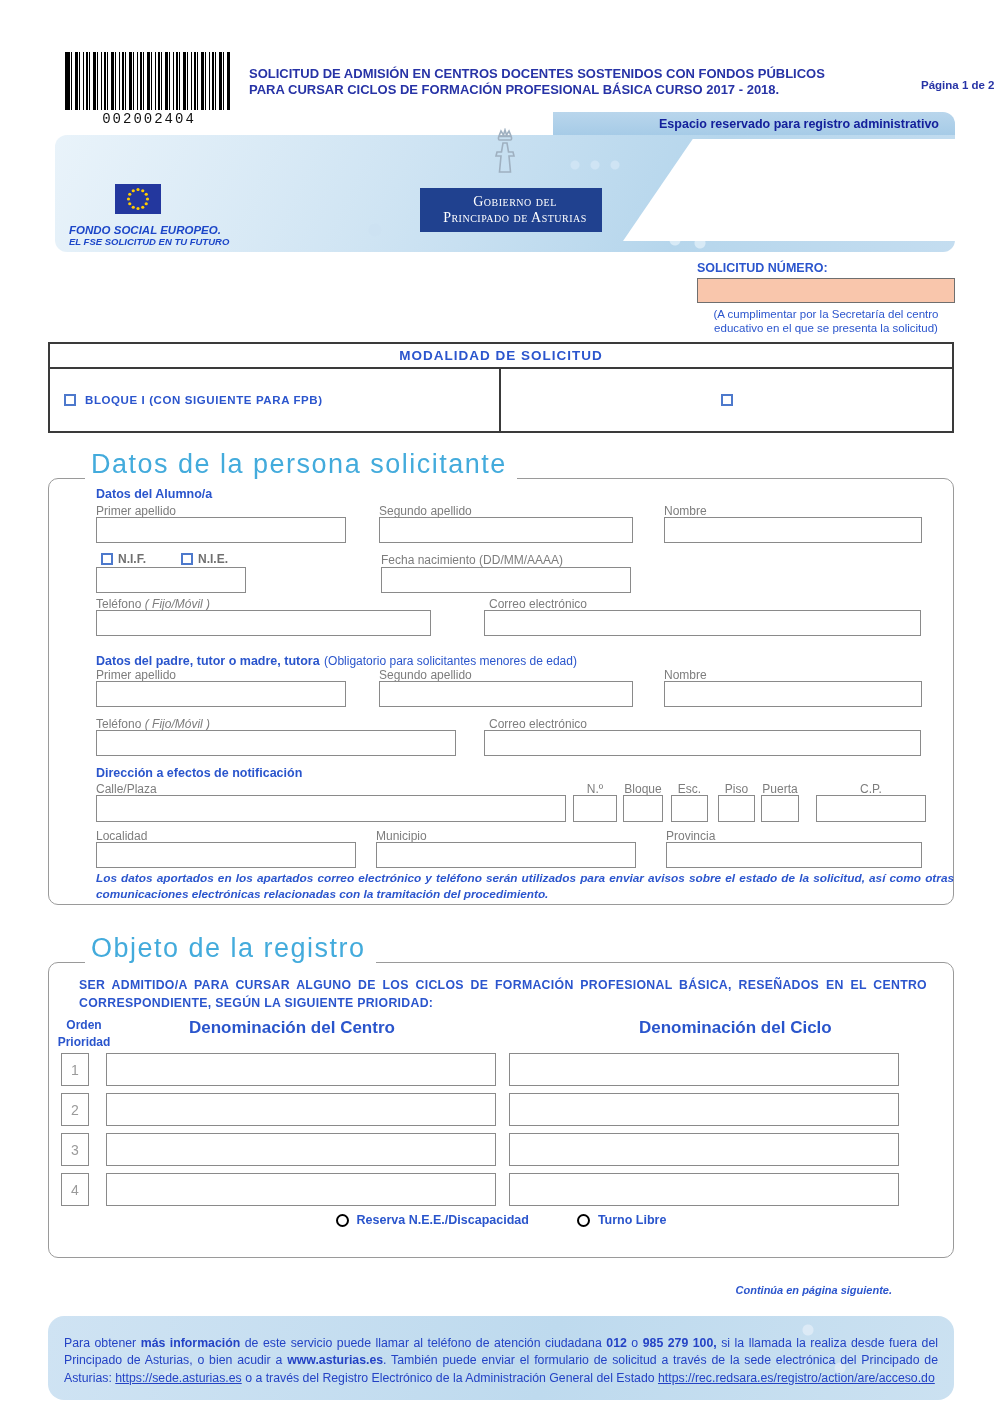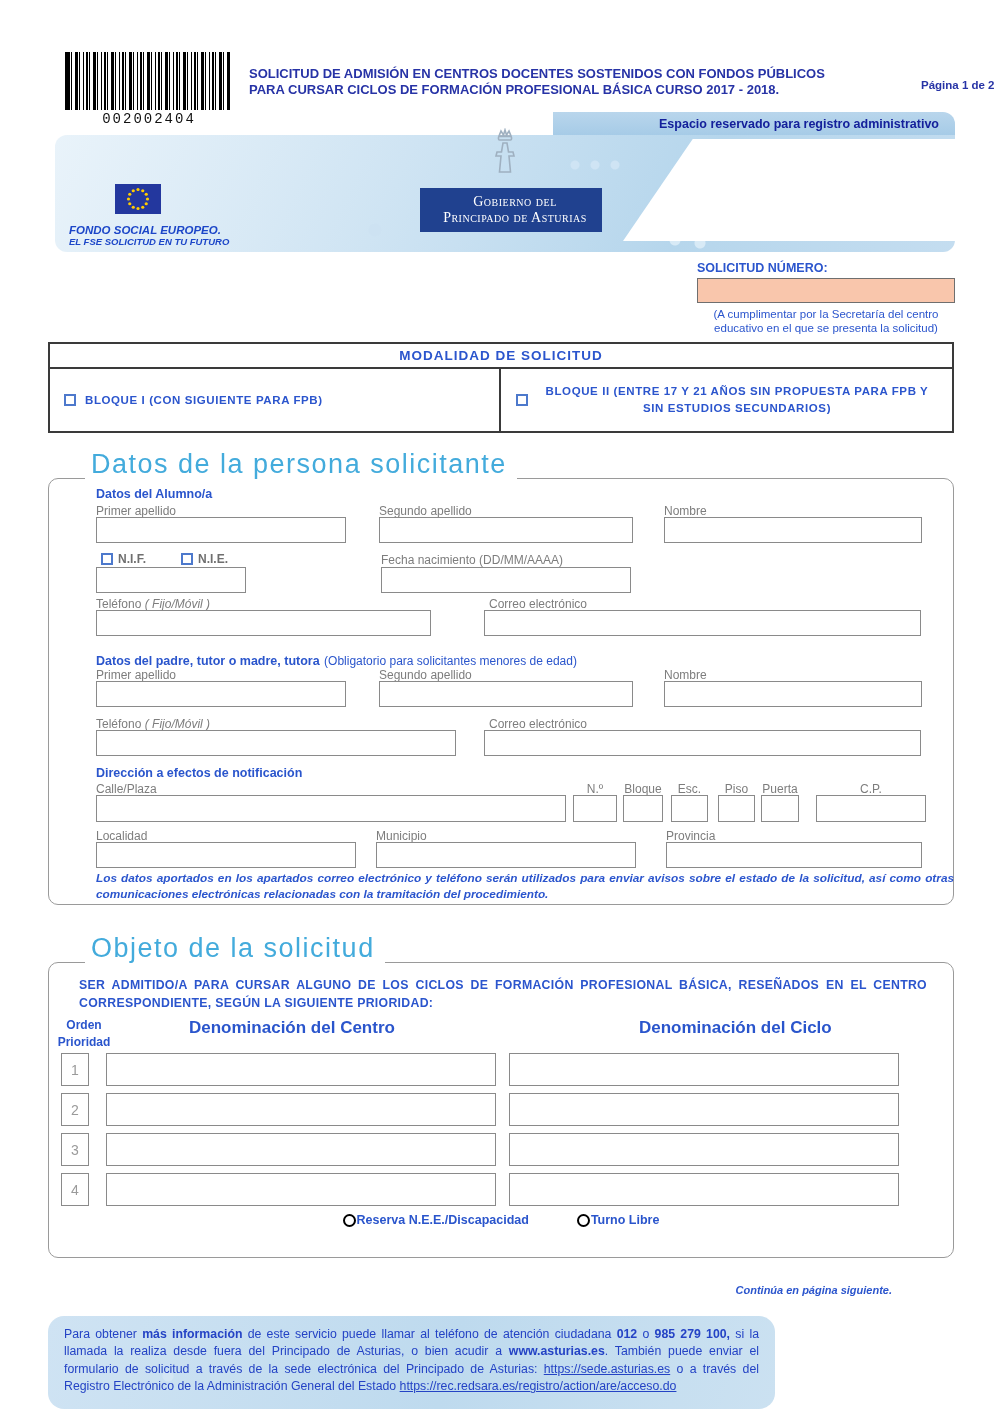--- a/index.html
+++ b/index.html
@@ -88,33 +88,33 @@
   .sec2 { top:962px; height:296px; }
   .intro { position:absolute; left:30px; top:14px; width:848px; color:#2B55CD; font-weight:bold;
     font-size:12.3px; letter-spacing:0.3px; text-align:justify; line-height:1.45; }
   .col-orden { position:absolute; left:6px; top:54px; width:58px; text-align:center;
     color:#2A55CC; font-weight:bold; font-size:12px; line-height:1.4; }
   .col-head { position:absolute; top:55px; color:#2A55CC; font-weight:bold; font-size:17px; }
   .prio-num { position:absolute; left:12px; width:28px; height:33px; border:1.5px solid #8a8a8a;
     display:flex; align-items:center; justify-content:center; color:#9a9a9a; font-size:14px; }
   .prio-box { position:absolute; width:390px; height:33px; border:1.5px solid #8a8a8a; background:#fff; font-size:13px; padding:0 6px; }
   .radio-row { position:absolute; left:0; right:0; top:250px; display:flex; justify-content:center; gap:48px; }
-  .radio-item { display:flex; align-items:center; gap:1px; color:#2A55CC; font-weight:bold; font-size:12.5px; }
+  .radio-item { display:flex; align-items:center; gap:8px; color:#2A55CC; font-weight:bold; font-size:12.5px; }
   .radio { width:13px; height:13px; border:2.5px solid #000; border-radius:50%; background:#fff; display:inline-block; }
 
   .continuation { position:absolute; right:108px; top:1284px; color:#2B55CD; font-style:italic; font-weight:bold; font-size:11px; }
 
   
-  .footer { position:absolute; left:48px; top:1316px; width:727px; border-radius:16px;
+  .footer { position:absolute; left:48px; top:1316px; width:906px; border-radius:16px;
     background:
       radial-gradient(circle 6px at 760px 14px, #dceaf6 0 5px, transparent 6px),
       radial-gradient(circle 6px at 792px 52px, #dceaf6 0 5px, transparent 6px),
       radial-gradient(circle 6px at 120px 60px, #d4e6f4 0 5px, transparent 6px),
       linear-gradient(105deg, #cfe3f3, #bedaee 55%, #cbe1f1);
-    padding:10px 16px 13px; color:#2443C5; font-size:12.3px; line-height:1.42; text-align:justify; }
+    padding:19px 16px 13px; color:#2443C5; font-size:12.3px; line-height:1.42; text-align:justify; }
   .footer b { font-weight:bold; }
   .footer a { color:#2443C5; text-decoration:underline; }
 </style>
 </head>
 <body>
 
 <div class="page">
 
   <div class="barcode-block">
     <div class="barcode"></div>
@@ -180,21 +180,20 @@
 
   <div class="modalidad">
     <div class="modalidad-head">MODALIDAD DE SOLICITUD</div>
     <div class="modalidad-body">
       <div class="mod-cell mod-cell-1">
         <span class="checkbox"></span>
         <span class="txt">BLOQUE I (CON SIGUIENTE PARA FPB)</span>
       </div>
       <div class="mod-cell mod-cell-2">
         <span class="checkbox"></span>
-        <span class="txt">BLOQUE II (ENTRE 17 Y 21 AÑOS SIN PROPUESTA PARA FPB Y SIN ESTUDIOS SECUNDARIOS)</span>
       </div>
     </div>
   </div>
 
   <div class="section sec1">
     <div class="sec-heading">Datos de la persona solicitante</div>
 
     <div class="sub-heading" style="position:absolute;left:47px;top:8px;">Datos del Alumno/a</div>
 
     <span class="flabel" style="left:47px;top:25px;">Primer apellido</span>
@@ -259,21 +258,21 @@
     <span class="flabel" style="left:327px;top:350px;">Municipio</span>
     <span class="flabel" style="left:617px;top:350px;">Provincia</span>
     <input class="fbox" style="left: 47px; top: 363px; width: 260px;" type="text">
     <input class="fbox" style="left: 327px; top: 363px; width: 260px;" type="text">
     <input class="fbox" style="left: 617px; top: 363px; width: 256px;" type="text">
 
     <div class="privacy">Los datos aportados en los apartados correo electrónico y teléfono serán utilizados para enviar avisos sobre el estado de la solicitud, así como otras comunicaciones electrónicas relacionadas con la tramitación del procedimiento.</div>
   </div>
 
   <div class="section sec2">
-    <div class="sec-heading">Objeto de la solicitud</div>
+    <div class="sec-heading">Objeto de la registro</div>
 
     <div class="intro">SER ADMITIDO/A PARA CURSAR ALGUNO DE LOS CICLOS DE FORMACIÓN PROFESIONAL BÁSICA, RESEÑADOS EN EL CENTRO CORRESPONDIENTE, SEGÚN LA SIGUIENTE PRIORIDAD:</div>
 
     <div class="col-orden">
       <span style="display:block;">Orden</span>
       <span style="display:block;">Prioridad</span>
     </div>
     <span class="col-head" style="left:140px;">Denominación del Centro</span>
     <span class="col-head" style="left:590px;">Denominación del Ciclo</span>
 

